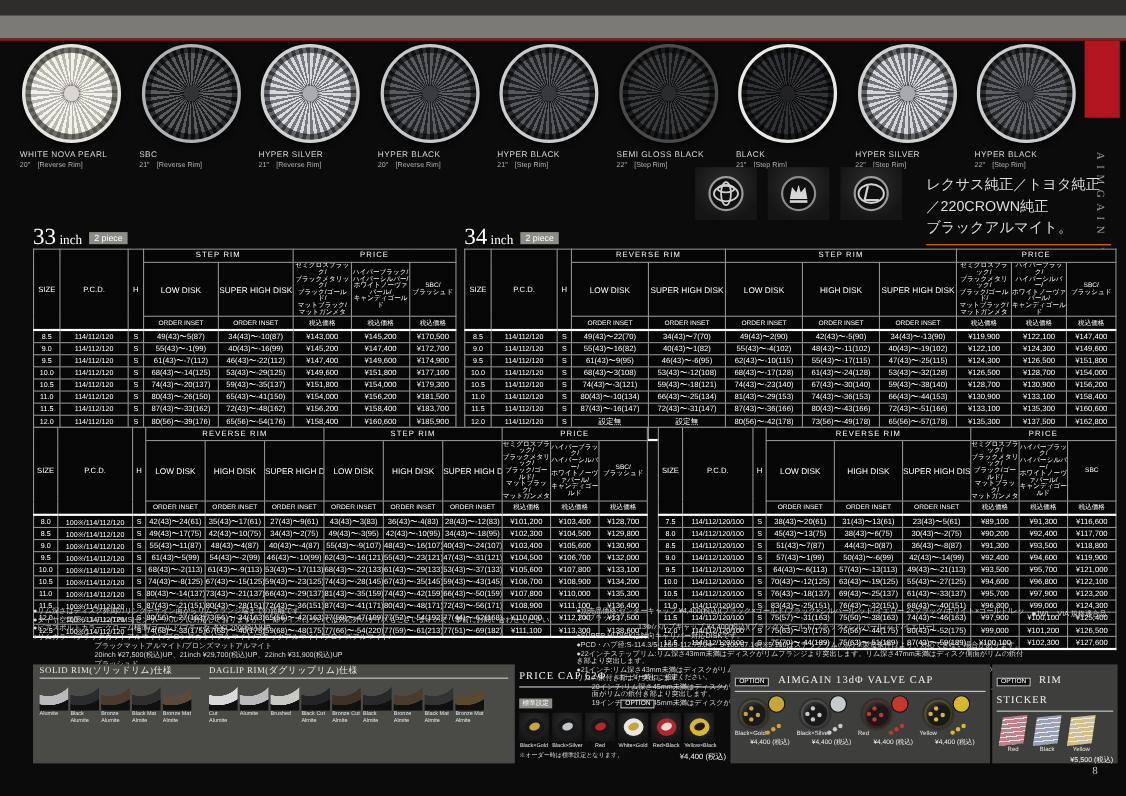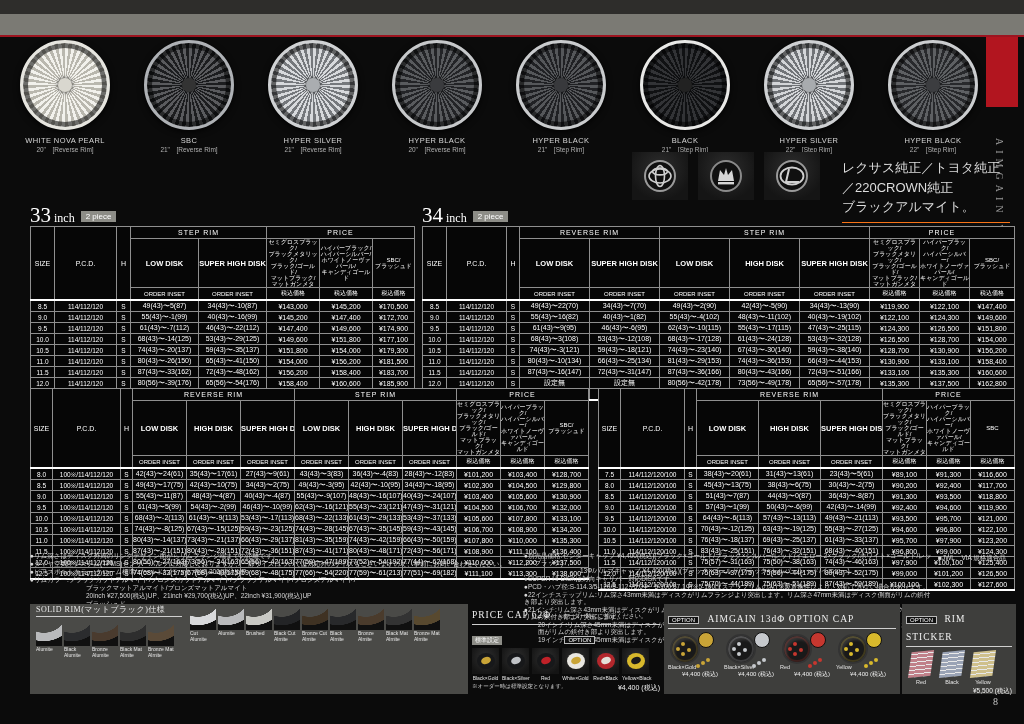--- a/index.html
+++ b/index.html
@@ -7,21 +7,21 @@
         font-family:"Liberation Sans",sans-serif;color:#fff;}
   
   .band-dark{position:absolute;left:0;top:0;width:1024px;height:14px;background:#2e2d2b;}
   .band-gray{position:absolute;left:0;top:14px;width:1024px;height:21px;background:#7b7a74;}
   .band-red{position:absolute;left:0;top:35px;width:1024px;height:2px;background:#9d1420;}
   .side-red{position:absolute;left:986px;top:37px;width:32px;height:70px;background:#b2151f;}
   .side-title{position:absolute;left:994px;top:138px;height:300px;writing-mode:vertical-rl;
               font-family:"Liberation Serif",serif;font-size:10px;letter-spacing:5px;color:#9a9a9a;}
   
   .wheel-strip{position:absolute;left:18px;top:40px;width:962px;display:flex;justify-content:space-between;}
-  .wheel{width:94px;text-align:center;}
+  .wheel{width:94px;text-align:left;}
   .rim{width:84px;height:84px;margin:0 auto;border-radius:50%;position:relative;
        box-shadow:inset 0 0 0 5px rgba(0,0,0,.55), 0 2px 6px rgba(0,0,0,.8);}
   .hub{position:absolute;left:50%;top:50%;width:14px;height:14px;border-radius:50%;
        transform:translate(-50%,-50%);box-shadow:0 0 4px rgba(0,0,0,.8);}
   .wname{margin-top:6px;font-size:7.5px;letter-spacing:.4px;color:#d6d6d6;}
   .wspec{font-size:6.5px;color:#b0b0b0;margin-top:1px;}
   
   .caps-row{position:absolute;left:632px;top:152px;display:flex;gap:10px;}
   .cap-tile{width:56px;height:48px;background:radial-gradient(circle at 50% 35%, #2e2e2e, #151515 75%);
             display:flex;align-items:center;justify-content:center;}
@@ -34,21 +34,21 @@
   .badge{display:inline-block;margin-left:6px;background:#8d8d87;color:#fff;font-size:8px;
          font-family:"Liberation Sans",sans-serif;padding:1px 5px;vertical-align:3px;}
   
   .tblbox{position:absolute;}
   table.spec{border-collapse:collapse;table-layout:fixed;background:#060606;
              border-top:1px solid #cfcfcf;border-bottom:2px solid #fff;}
   table.spec th,table.spec td{border:1px solid #8f8f8f;color:#fff;text-align:center;
              padding:0;overflow:hidden;white-space:nowrap;}
   table.spec th.grp{font-size:7px;height:11px;font-weight:normal;letter-spacing:1px;}
   table.spec th.base{font-size:7px;font-weight:normal;}
-  table.spec th.ch{font-size:7.5px;height:30px;font-weight:bold;text-align:center;}
+  table.spec th.ch{font-size:7.5px;height:30px;font-weight:normal;text-align:center;}
   table.spec th.ph{font-size:6px;line-height:6px;font-weight:normal;white-space:pre-line;height:30px;}
   table.spec th.sub{font-size:6px;height:11px;font-weight:normal;}
   table.spec td{font-size:7px;height:10px;}
   table.spec td.c-base{font-size:6.5px;}
   table.spec tbody tr:first-child td{border-top:2px solid #fff;}
   
   .notes{position:absolute;font-size:6.5px;line-height:1.08;color:#d8d8d8;}
   .note-line{margin-bottom:1px;}
   .ind1{padding-left:14px;}
   .ind2{padding-left:56px;}
@@ -138,20 +138,27 @@
         <div class="wspec">20"　[Reverse Rim]</div>
       </div>
       <div class="wheel">
         <div class="rim" style="border: 3px solid rgb(201, 203, 205); background: radial-gradient(circle, rgb(56, 57, 60) 0px, rgb(56, 57, 60) 11%, rgba(0, 0, 0, 0) 12%), repeating-conic-gradient(rgb(85, 87, 90) 0deg, rgb(85, 87, 90) 5deg, rgb(32, 33, 36) 5deg, rgb(32, 33, 36) 10deg);">
           <div class="hub" style="background: rgb(56, 57, 60);"></div>
         </div>
         <div class="wname">HYPER BLACK</div>
         <div class="wspec">21"　[Step Rim]</div>
       </div>
       <div class="wheel">
+        <div class="rim" style="border: 3px solid rgb(74, 75, 77); background: radial-gradient(circle, rgb(42, 43, 45) 0px, rgb(42, 43, 45) 11%, rgba(0, 0, 0, 0) 12%), repeating-conic-gradient(rgb(58, 59, 61) 0deg, rgb(58, 59, 61) 5deg, rgb(20, 21, 22) 5deg, rgb(20, 21, 22) 10deg);">
+          <div class="hub" style="background: rgb(42, 43, 45);"></div>
+        </div>
+        <div class="wname">SEMI GLOSS BLACK</div>
+        <div class="wspec">22"　[Step Rim]</div>
+      </div>
+      <div class="wheel">
         <div class="rim" style="border: 3px solid rgb(232, 232, 230); background: radial-gradient(circle, rgb(34, 34, 34) 0px, rgb(34, 34, 34) 11%, rgba(0, 0, 0, 0) 12%), repeating-conic-gradient(rgb(50, 51, 54) 0deg, rgb(50, 51, 54) 5deg, rgb(16, 17, 19) 5deg, rgb(16, 17, 19) 10deg);">
           <div class="hub" style="background: rgb(34, 34, 34);"></div>
         </div>
         <div class="wname">BLACK</div>
         <div class="wspec">21"　[Step Rim]</div>
       </div>
       <div class="wheel">
         <div class="rim" style="border: 3px solid rgb(207, 209, 211); background: radial-gradient(circle, rgb(168, 171, 174) 0px, rgb(168, 171, 174) 11%, rgba(0, 0, 0, 0) 12%), repeating-conic-gradient(rgb(211, 213, 216) 0deg, rgb(211, 213, 216) 5deg, rgb(112, 115, 119) 5deg, rgb(112, 115, 119) 10deg);">
           <div class="hub" style="background: rgb(168, 171, 174);"></div>
         </div>
@@ -909,21 +916,21 @@
       <div class="note-line">●22インチステップリム:リム深さ43mm未満はディスクがリムフランジより突出します。リム深さ47mm未満はディスク側面がリムの鋲付き部より突出します。</div>
       <div class="note-line">●21インチ:リム深さ43mm未満はディスクがリムフランジより突出します。ステップリムの場合、リム深さ62mm未満はディスクの側面がリムの鋲付き部より突出します。</div>
       <div class="note-line ind1">20インチ:リム深さ45mm未満はディスクがリムフランジより突出します。ステップリムの場合、リム深さ62mm未満はディスクの側面がリムの鋲付き部より突出します。</div>
       <div class="note-line ind1">19インチ:リム深さ45mm未満はディスクがリムフランジより突出します。</div>
     </div>
   <div class="jwl">■JWL、VIA 規格適合品</div>
 
   <div class="panel" style="left:30px;top:604px;width:438px;height:90px;">
     <div style="display:flex;padding:0 6px;">
       <div style="width:146px;">
-        <div class="sub-head">SOLID RIM(マットブラック)仕様</div>
+        <div class="sub-head">SOLID RIM(ソリッドリム)仕様</div>
         <div class="sw-row" id="solid-swatches">
             <div class="sw">
               <div class="sw-img" style="background: radial-gradient(circle at 30% -45%, rgba(0, 0, 0, 0) 58%, rgb(185, 186, 188) 59%, rgb(185, 186, 188) 78%, rgb(16, 16, 16) 79%);"></div>
               <div class="sw-label">Alumite</div>
             </div>
             <div class="sw">
               <div class="sw-img" style="background: radial-gradient(circle at 30% -45%, rgba(0, 0, 0, 0) 58%, rgb(43, 44, 46) 59%, rgb(43, 44, 46) 78%, rgb(16, 16, 16) 79%);"></div>
               <div class="sw-label">Black
 Alumite</div>
             </div>
@@ -938,20 +945,21 @@
 Almite</div>
             </div>
             <div class="sw">
               <div class="sw-img" style="background: radial-gradient(circle at 30% -45%, rgba(0, 0, 0, 0) 58%, rgb(90, 74, 56) 59%, rgb(90, 74, 56) 78%, rgb(16, 16, 16) 79%);"></div>
               <div class="sw-label">Bronze Mat
 Almite</div>
             </div>
           </div>
       </div>
       <div style="width:272px;margin-left:8px;">
+        <div class="sub-head">DAGLIP RIM(ダグリップリム)仕様</div>
         <div class="sw-row" id="daglip-swatches">
             <div class="sw">
               <div class="sw-img" style="background: radial-gradient(circle at 30% -45%, rgba(0, 0, 0, 0) 58%, rgb(216, 217, 219) 59%, rgb(216, 217, 219) 78%, rgb(16, 16, 16) 79%);"></div>
               <div class="sw-label">Cut
 Alumite</div>
             </div>
             <div class="sw">
               <div class="sw-img" style="background: radial-gradient(circle at 30% -45%, rgba(0, 0, 0, 0) 58%, rgb(185, 186, 188) 59%, rgb(185, 186, 188) 78%, rgb(16, 16, 16) 79%);"></div>
               <div class="sw-label">Alumite</div>
             </div>
@@ -1054,21 +1062,21 @@
           <div class="cc-label">Yellow×Black</div>
         </div>
       </div>
     <div class="cc-note">※オーダー時は標準設定となります。</div>
     <div class="cc-price">¥4,400 (税込)</div>
   </div>
 
   <div class="panel2" style="left:664px;top:604px;width:236px;height:90px;">
     <div style="padding:4px 4px 0 4px;">
       <span class="opt-badge">OPTION</span>
-      <span class="cc-title" style="margin-left:4px;">AIMGAIN 13dΦ OPTION CAP</span>
+      <span class="cc-title" style="margin-left:4px;">AIMGAIN 13dΦ VALVE CAP</span>
       <div class="hr"></div>
     </div>
     <div class="vc-items" id="vc-items">
         <div class="vc-it">
           <div class="vc-img">
             <div class="vc-cap" style="box-shadow: rgba(201, 164, 55, 0.2) 0px 0px 0px 2px inset, rgba(255, 255, 255, 0.12) 3px 4px 3px inset;">
               <div class="vc-dot" style="left: 9px; top: 6px; width: 4px; height: 4px; background: rgb(201, 164, 55);"></div>
               <div class="vc-dot" style="left: 15px; top: 12px; width: 4px; height: 4px; background: rgb(201, 164, 55);"></div>
               <div class="vc-dot" style="left: 9px; top: 16px; width: 4px; height: 4px; background: rgb(201, 164, 55);"></div>
               <div class="vc-dot" style="left: 4px; top: 11px; width: 4px; height: 4px; background: rgb(201, 164, 55);"></div>

